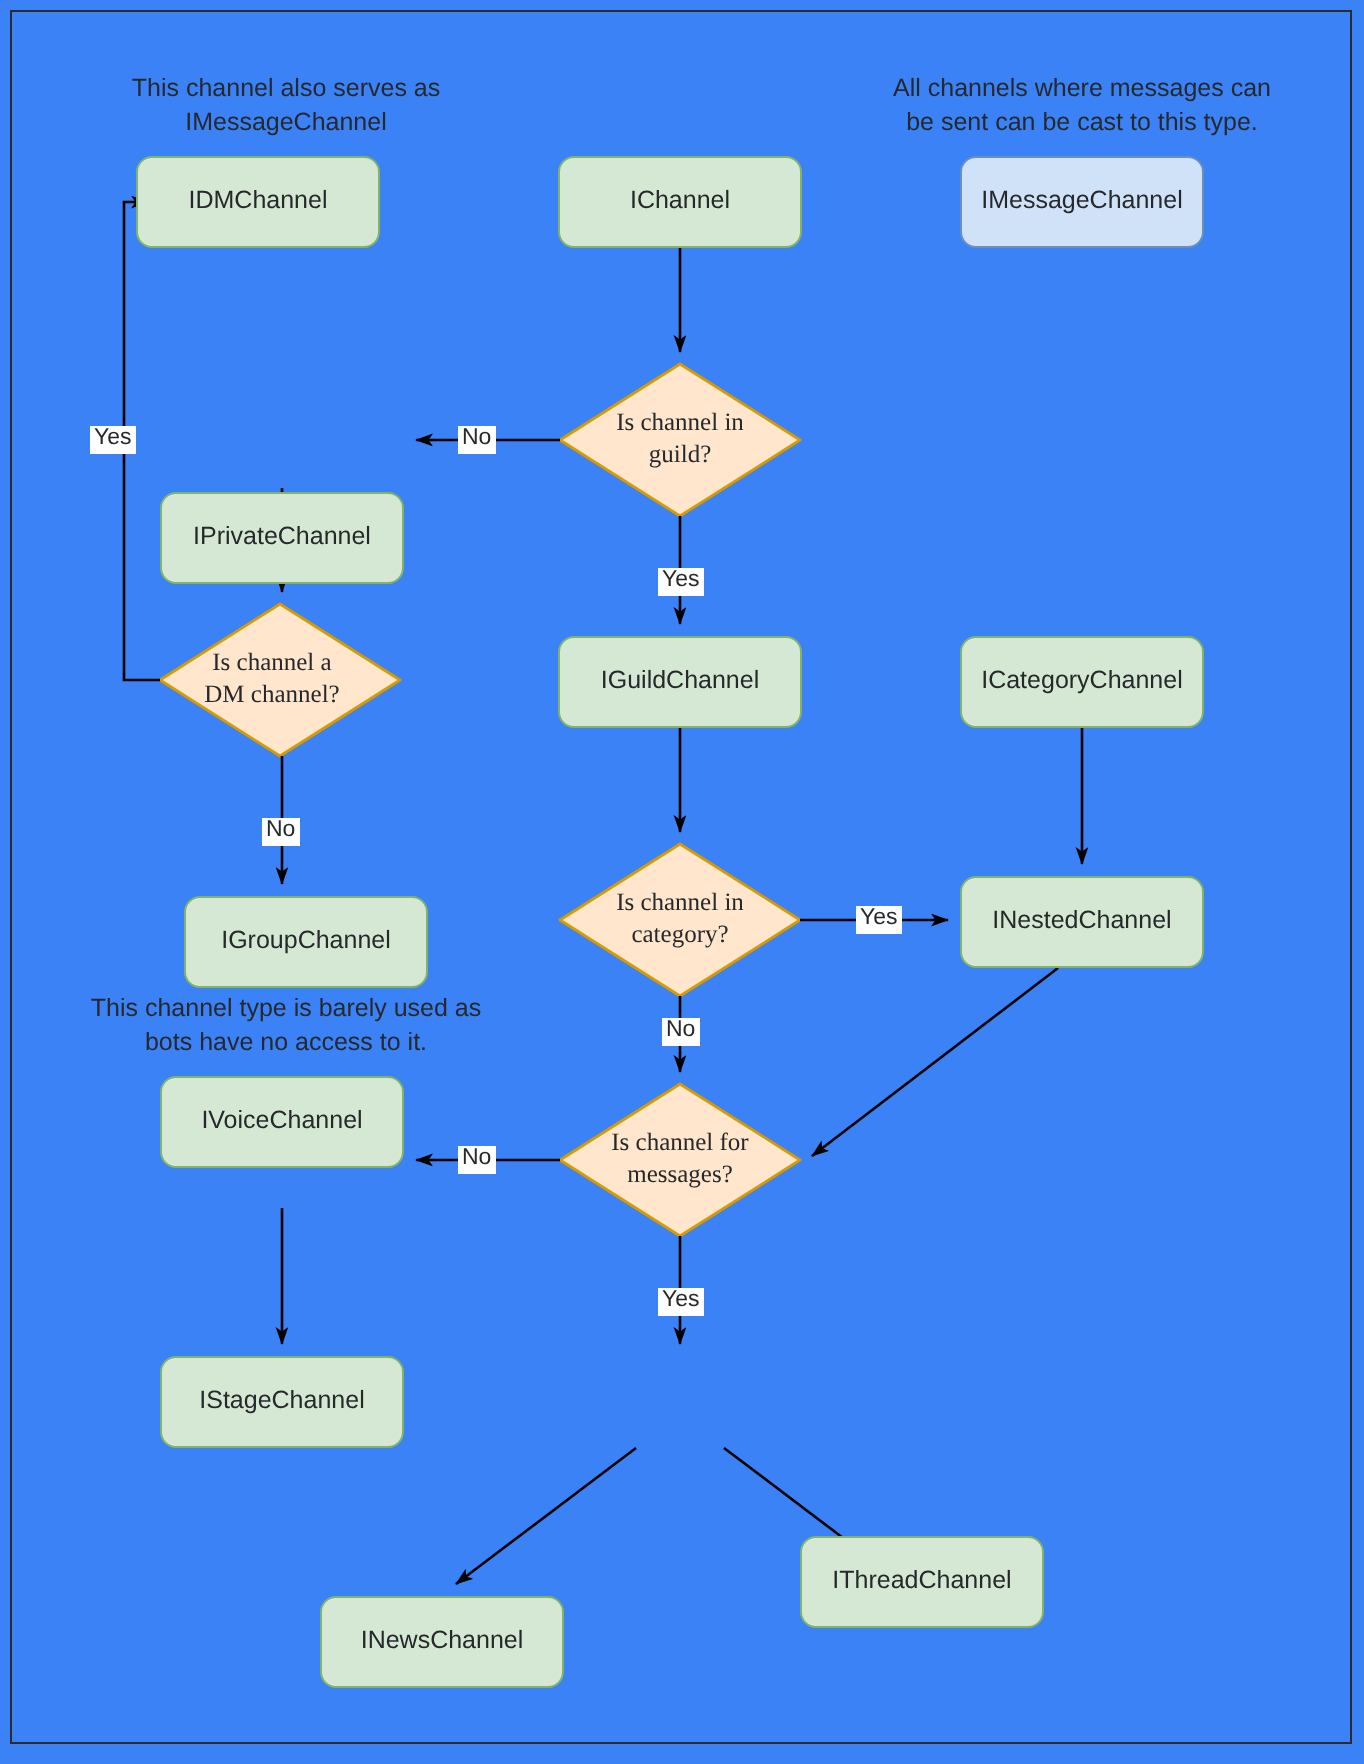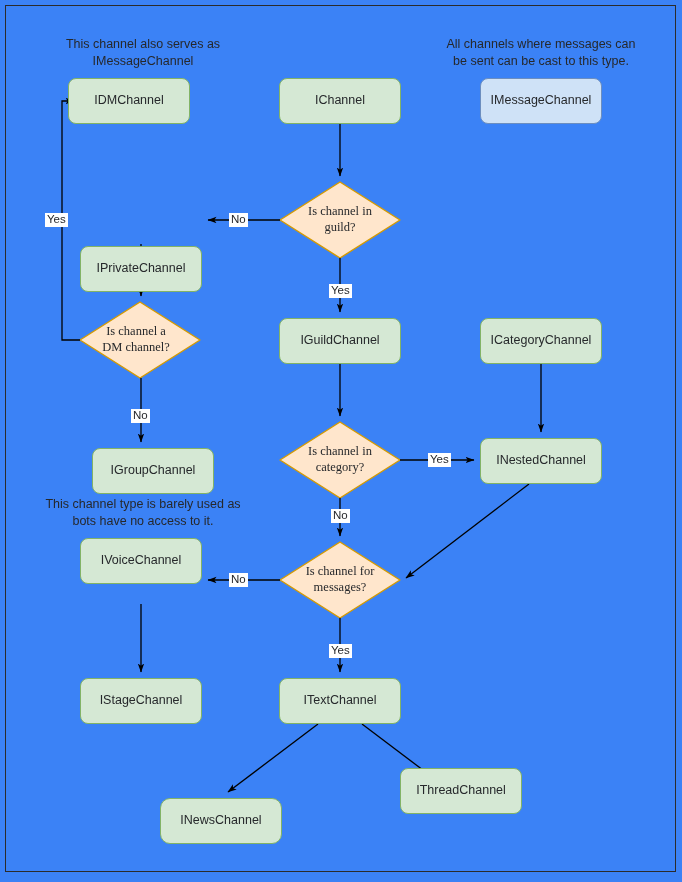--- a/index.html
+++ b/index.html
@@ -192,25 +192,22 @@
   </div>
 
   <div class="node process" style="left:80px; top:538px; width:122px; height:46px;">
     <span>IVoiceChannel</span>
   </div>
 
   <div class="node process" style="left:80px; top:678px; width:122px; height:46px;">
     <span>IStageChannel</span>
   </div>
 
-  <div class="node process" style="left:279px; top:678px; width:122px; height:46px;">
-    <span>ITextChannel</span>
-  </div>
-
-  <div class="node process" style="left:160px; top:798px; width:122px; height:46px;border-radius:10px;">
+
+  <div class="node process" style="left:160px; top:798px; width:122px; height:46px;">
     <span>INewsChannel</span>
   </div>
 
   <div class="node process" style="left:400px; top:768px; width:122px; height:46px;text-align:right;">
     <span>IThreadChannel</span>
   </div>
 
   <div class="diamond-label" style="left:280px; top:197px; width:120px; height:46px;">
     <div>
       <div>Is channel in</div>

